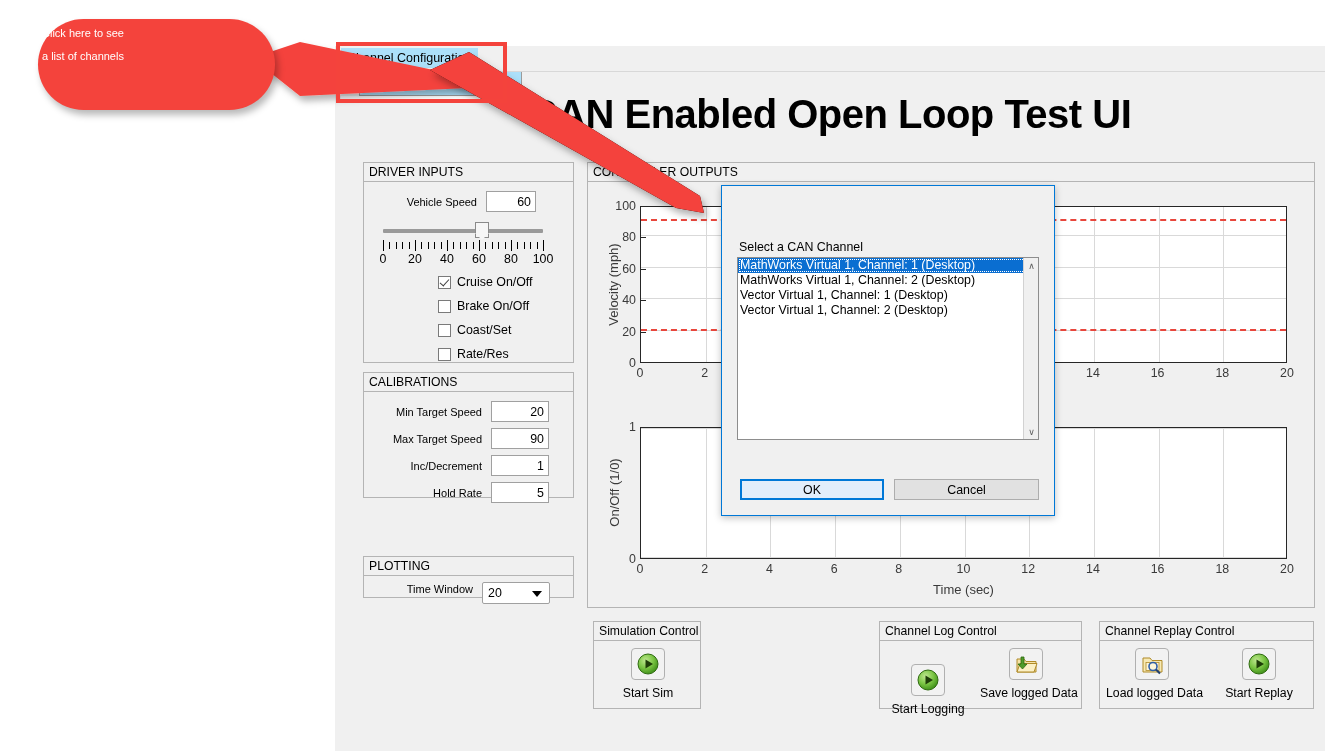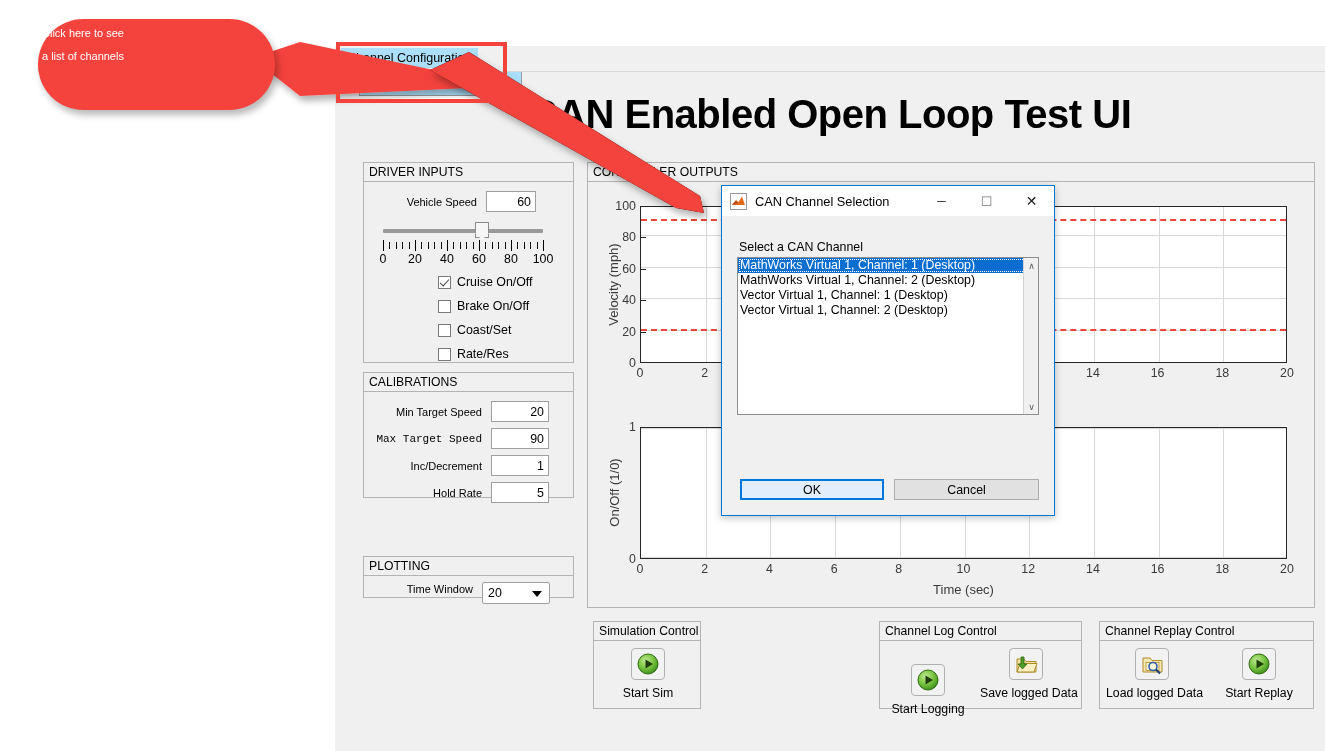--- a/index.html
+++ b/index.html
@@ -176,21 +176,21 @@
     background: #fff; border: 1px solid #9a9a9a; position: relative; overflow: hidden;
   }
   .win-btn {
     width: 45px; height: 30px; display: flex; align-items: center;
     justify-content: center; font-size: 14px; color: #202020;
   }
   .dialog-label {
     position: absolute; left: 17px; top: 54px; font-size: 12.4px; color: #000;
   }
   .listbox {
-    position: absolute; left: 15px; top: 71px; width: 302px; height: 158px;
+    position: absolute; left: 15px; top: 71px; width: 302px; height: 183px;
     background: #fff; border: 1px solid #8d8d8d; overflow: hidden;
   }
   .list-item {
     font-size: 12.4px; color: #000; padding: 0 2px; height: 15px;
     line-height: 15px; white-space: nowrap;
   }
   .list-item.sel { background: #0a6ed1; color: #fff; outline: 1px dotted #fff; outline-offset: -2px; }
   .listbox-scroll {
     position: absolute; right: 0; top: 0; width: 15px; height: 100%;
     background: #f0f0f0; border-left: 1px solid #d2d2d2;
@@ -311,21 +311,21 @@
       </div>
 
       <div class="panel" style="left:28px; top:272px; width:211px; height:126px;">
         <div class="panel-title">CALIBRATIONS</div>
 
         <div class="field-row" style="left:0; top:28px; width:211px;">
           <div class="field-label" style="width:127px;">Min Target Speed</div>
           <div class="field-box" style="width:58px;">20</div>
         </div>
         <div class="field-row" style="left:0; top:55px; width:211px;">
-          <div class="field-label" style="width:127px;font-family:Liberation Mono, monospace;">Max Target Speed</div>
+          <div class="field-label" style="width:127px;">Max Target Speed</div>
           <div class="field-box" style="width:58px;">90</div>
         </div>
         <div class="field-row" style="left:0; top:82px; width:211px;">
           <div class="field-label" style="width:127px;">Inc/Decrement</div>
           <div class="field-box" style="width:58px;">1</div>
         </div>
         <div class="field-row" style="left:0; top:109px; width:211px;">
           <div class="field-label" style="width:127px;">Hold Rate</div>
           <div class="field-box" style="width:58px;">5</div>
         </div>
@@ -504,34 +504,20 @@
             </svg>
           </div>
           <div class="ctrl-caption">Start Replay</div>
         </div>
       </div>
 
     </div>
   </div>
 
   <div class="dialog">
-    <div class="dialog-titlebar">
-      <div class="dlg-icon">
-        <svg width="15" height="15" viewBox="0 0 15 15">
-          <rect width="15" height="15" fill="#ffffff"></rect>
-          <path d="M1 11 L5 6 L7.5 8 L11 2.5 L14 11 Z" fill="#e06a1e"></path>
-          <path d="M1 11 L4.5 7 L7 9 Z" fill="#b24a10"></path>
-        </svg>
-      </div>
-      <div class="dialog-title">CAN Channel Selection</div>
-      <div style="flex:1"></div>
-      <div class="win-btn" style="font-size:12px;">─</div>
-      <div class="win-btn" style="font-size:13px; color:#777;">☐</div>
-      <div class="win-btn">✕</div>
-    </div>
 
     <div class="dialog-label">Select a CAN Channel</div>
 
     <div class="listbox">
       <div class="list-item sel">MathWorks Virtual 1, Channel: 1 (Desktop)</div>
       <div class="list-item">MathWorks Virtual 1, Channel: 2 (Desktop)</div>
       <div class="list-item">Vector Virtual 1, Channel: 1 (Desktop)</div>
       <div class="list-item">Vector Virtual 1, Channel: 2 (Desktop)</div>
       <div class="listbox-scroll">
         <div class="scroll-arrow" style="top:0;">∧</div>

